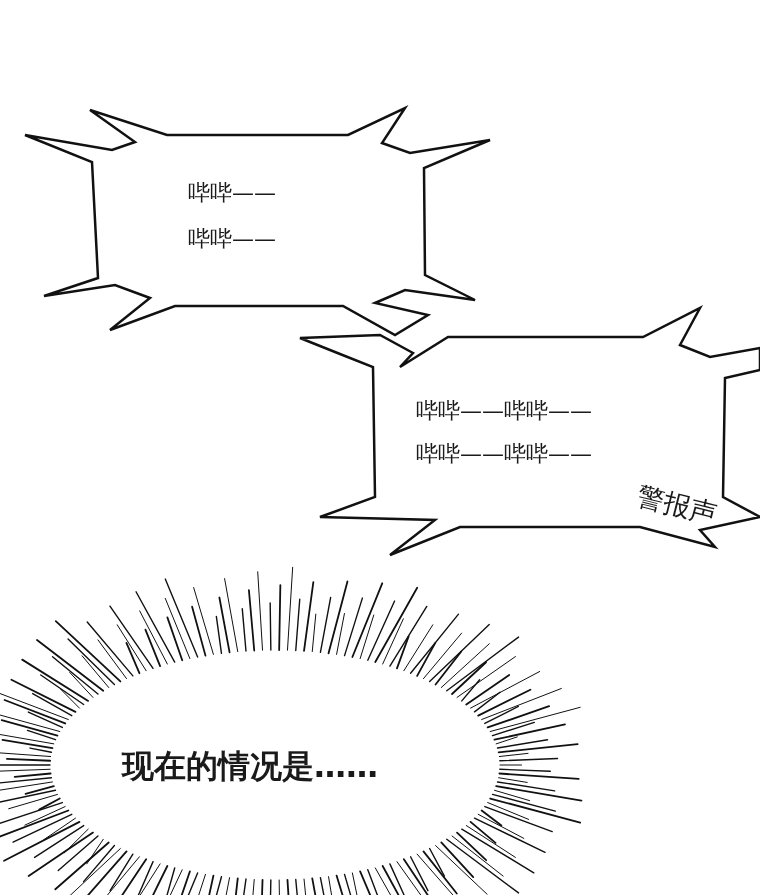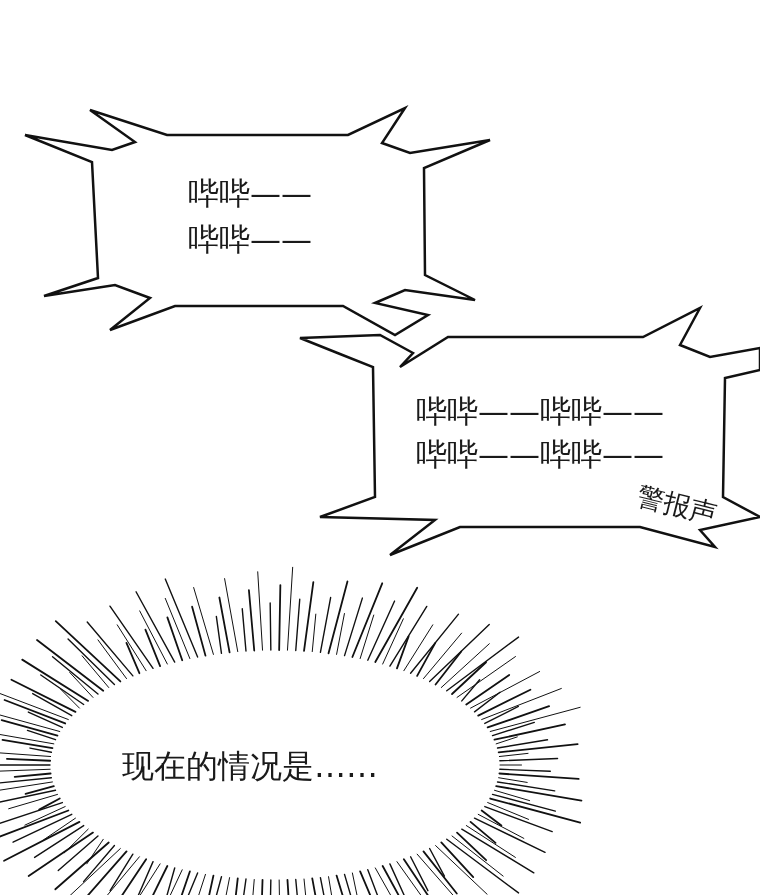--- a/index.html
+++ b/index.html
@@ -1,19 +1,19 @@
 <!DOCTYPE html>
 <html><head>
   <meta charset="utf-8">
   <style>
     html, body { margin: 0; padding: 0; background: #ffffff; }
     body { width: 760px; height: 895px; position: relative; overflow: hidden;
            font-family: "DejaVu Sans", "Liberation Sans", sans-serif; color: #1a1a1a; }
     svg.layer { position: absolute; left: 0; top: 0; }
-    .txt { position: absolute; font-size: 31px; line-height: 38px; white-space: pre; letter-spacing: 0px; }
+    .txt { position: absolute; font-size: 22px; line-height: 38px; white-space: pre; letter-spacing: 0px; }
     .sfx { position: absolute; font-size: 27px; transform: rotate(14deg); transform-origin: left top; white-space: pre; }
     .burst-text { position: absolute; font-size: 32px; white-space: pre; }
   </style>
 </head>
 <body>
 
 <svg class="layer" width="760" height="895">
 
   <polygon fill="#fff" stroke="#111" stroke-width="2.5" stroke-linejoin="miter" points="300,338 380,335 413,353 400,367 448,337 643,337 700,308 680,345 710,357 760,348 760,370 725,378 723,497 760,517 700,530 715,547 640,527 460,527 390,555 435,520 320,517 375,497 373,367 340,354"></polygon>
 
@@ -194,13 +194,13 @@
   </svg>
 
 <div class="txt" style="left:188px; top:174px;">哔哔——</div>
 <div class="txt" style="left:188px; top:220px;">哔哔——</div>
 
 <div class="txt" style="left:416px; top:392px;">哔哔——哔哔——</div>
 <div class="txt" style="left:416px; top:435px;">哔哔——哔哔——</div>
 
 <div class="sfx" style="left:642px; top:478px;">警报声</div>
 
-<div class="burst-text" style="left:122px; top:745px;">现在的情况是……</div>
+<div class="burst-text" style="left:122px; top:745px;font-weight:bold;">现在的情况是……</div>
 
 </body></html>

